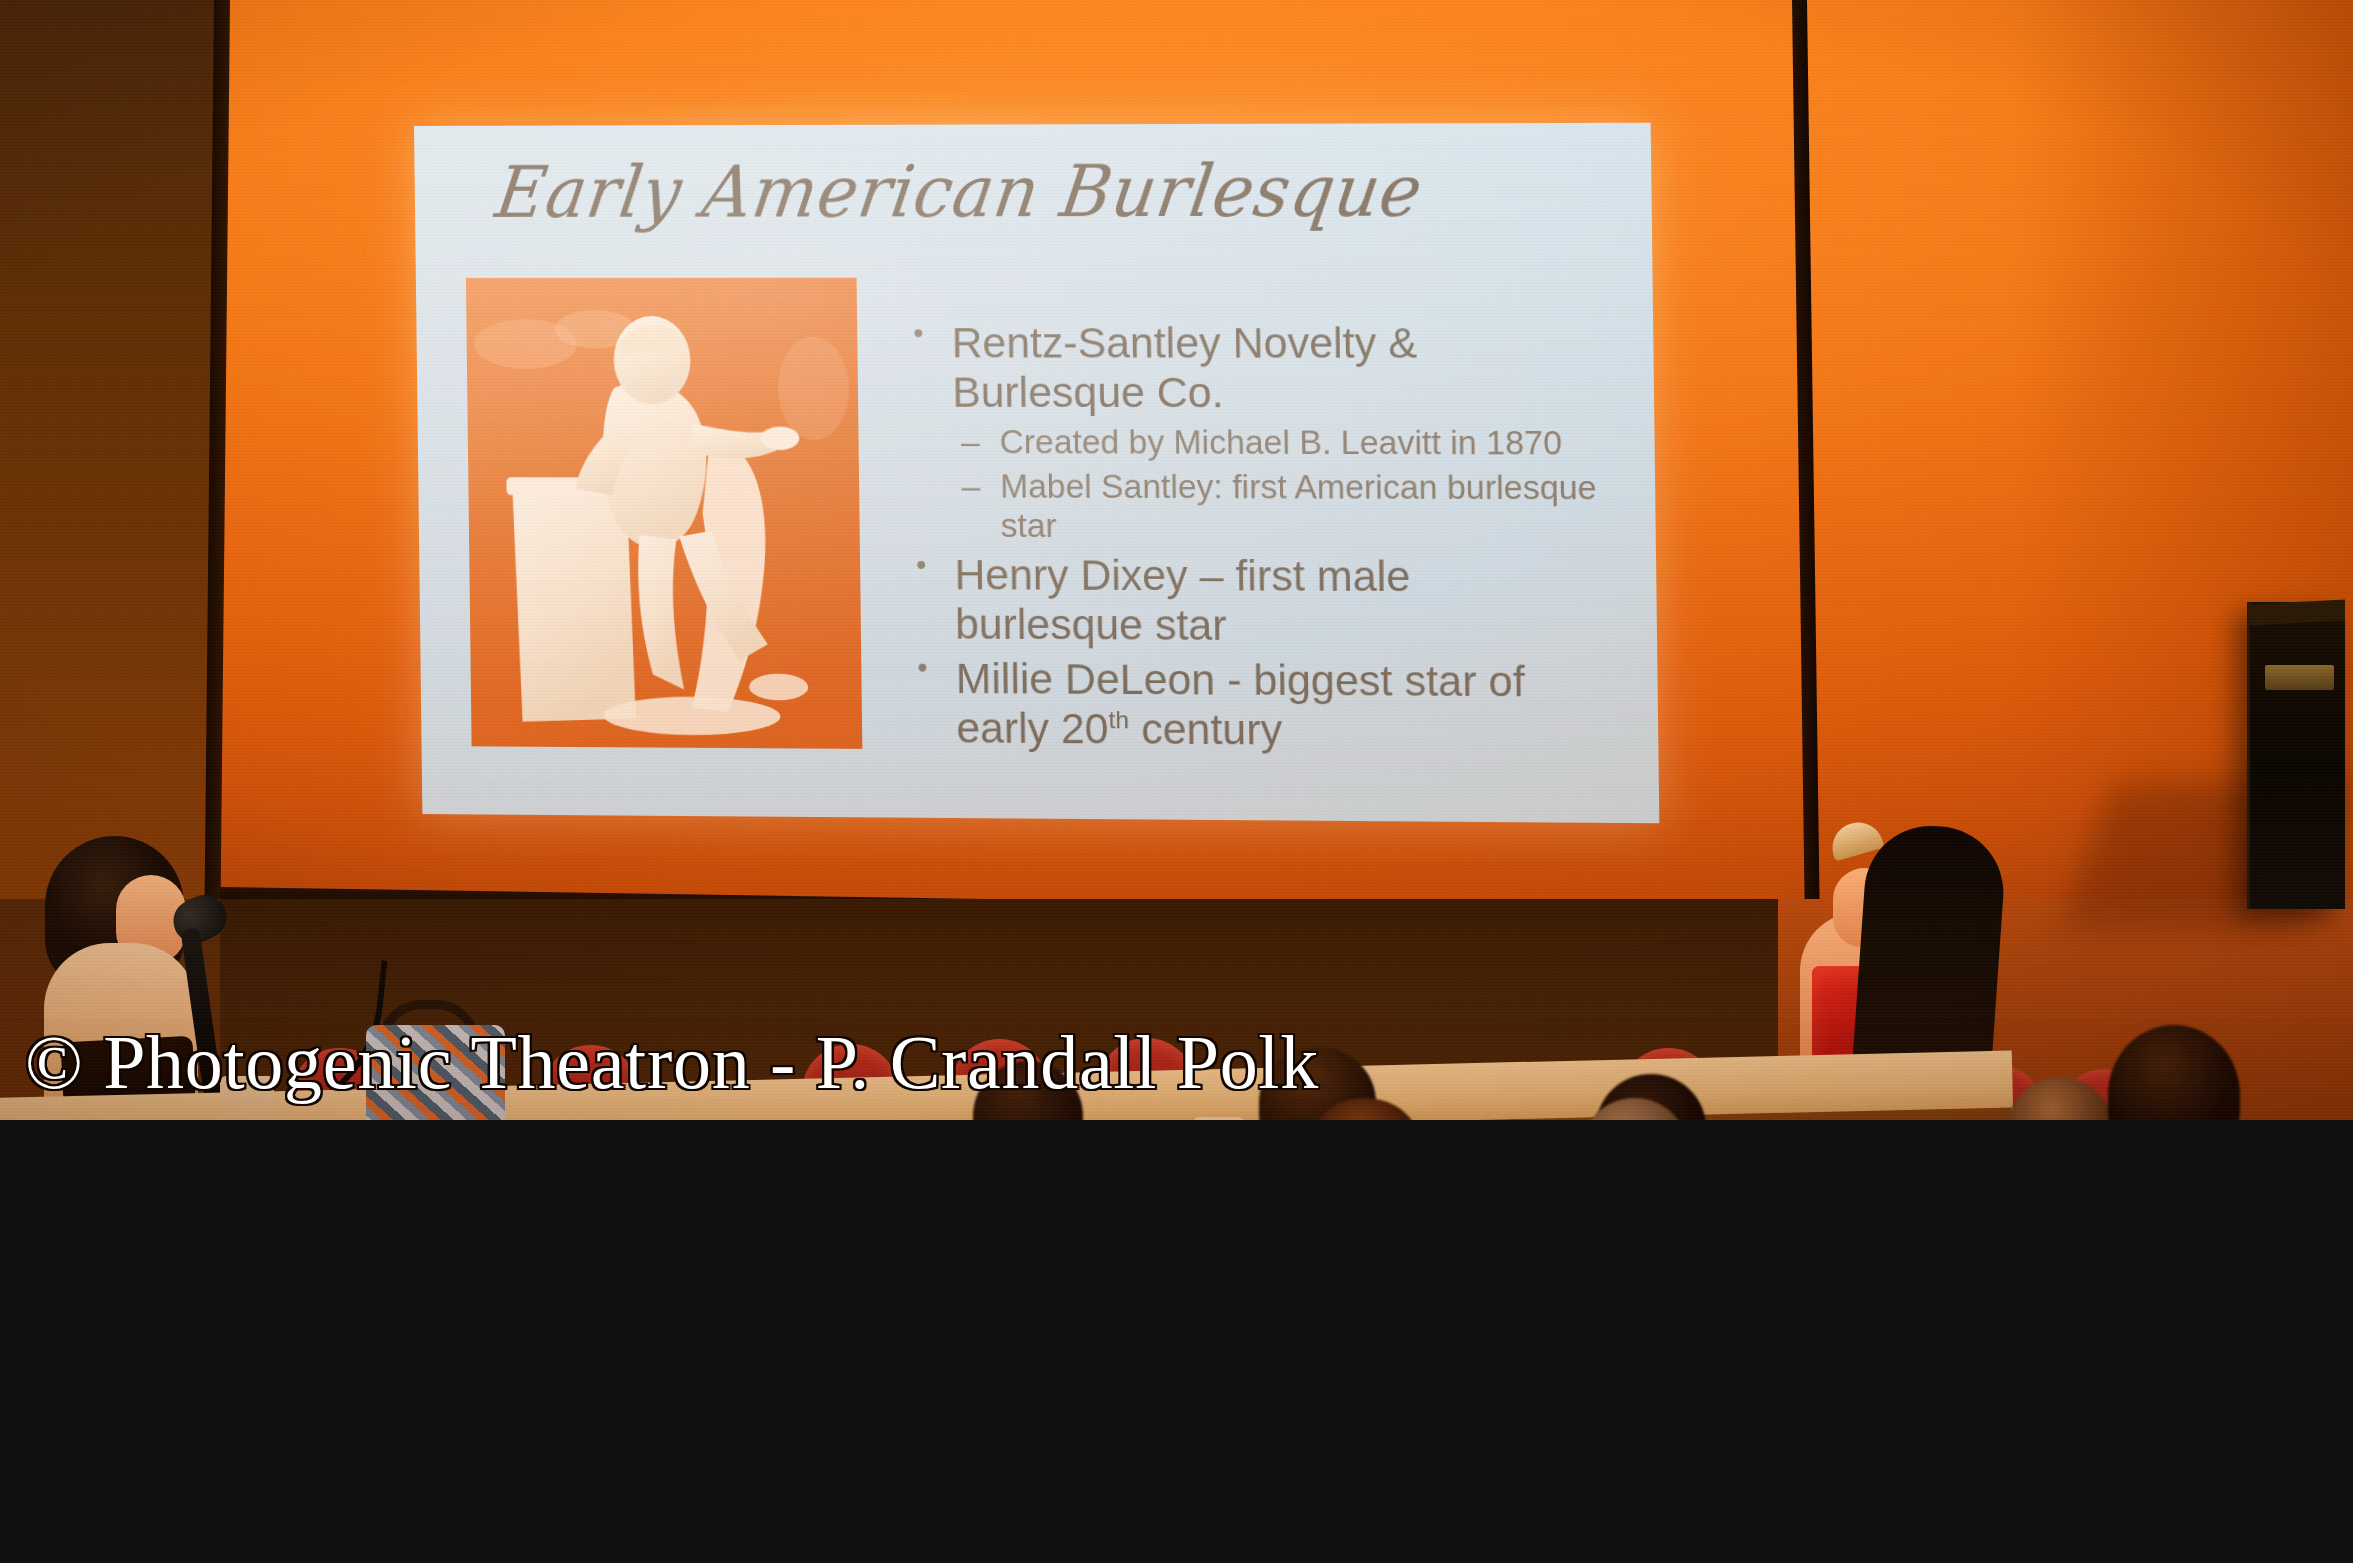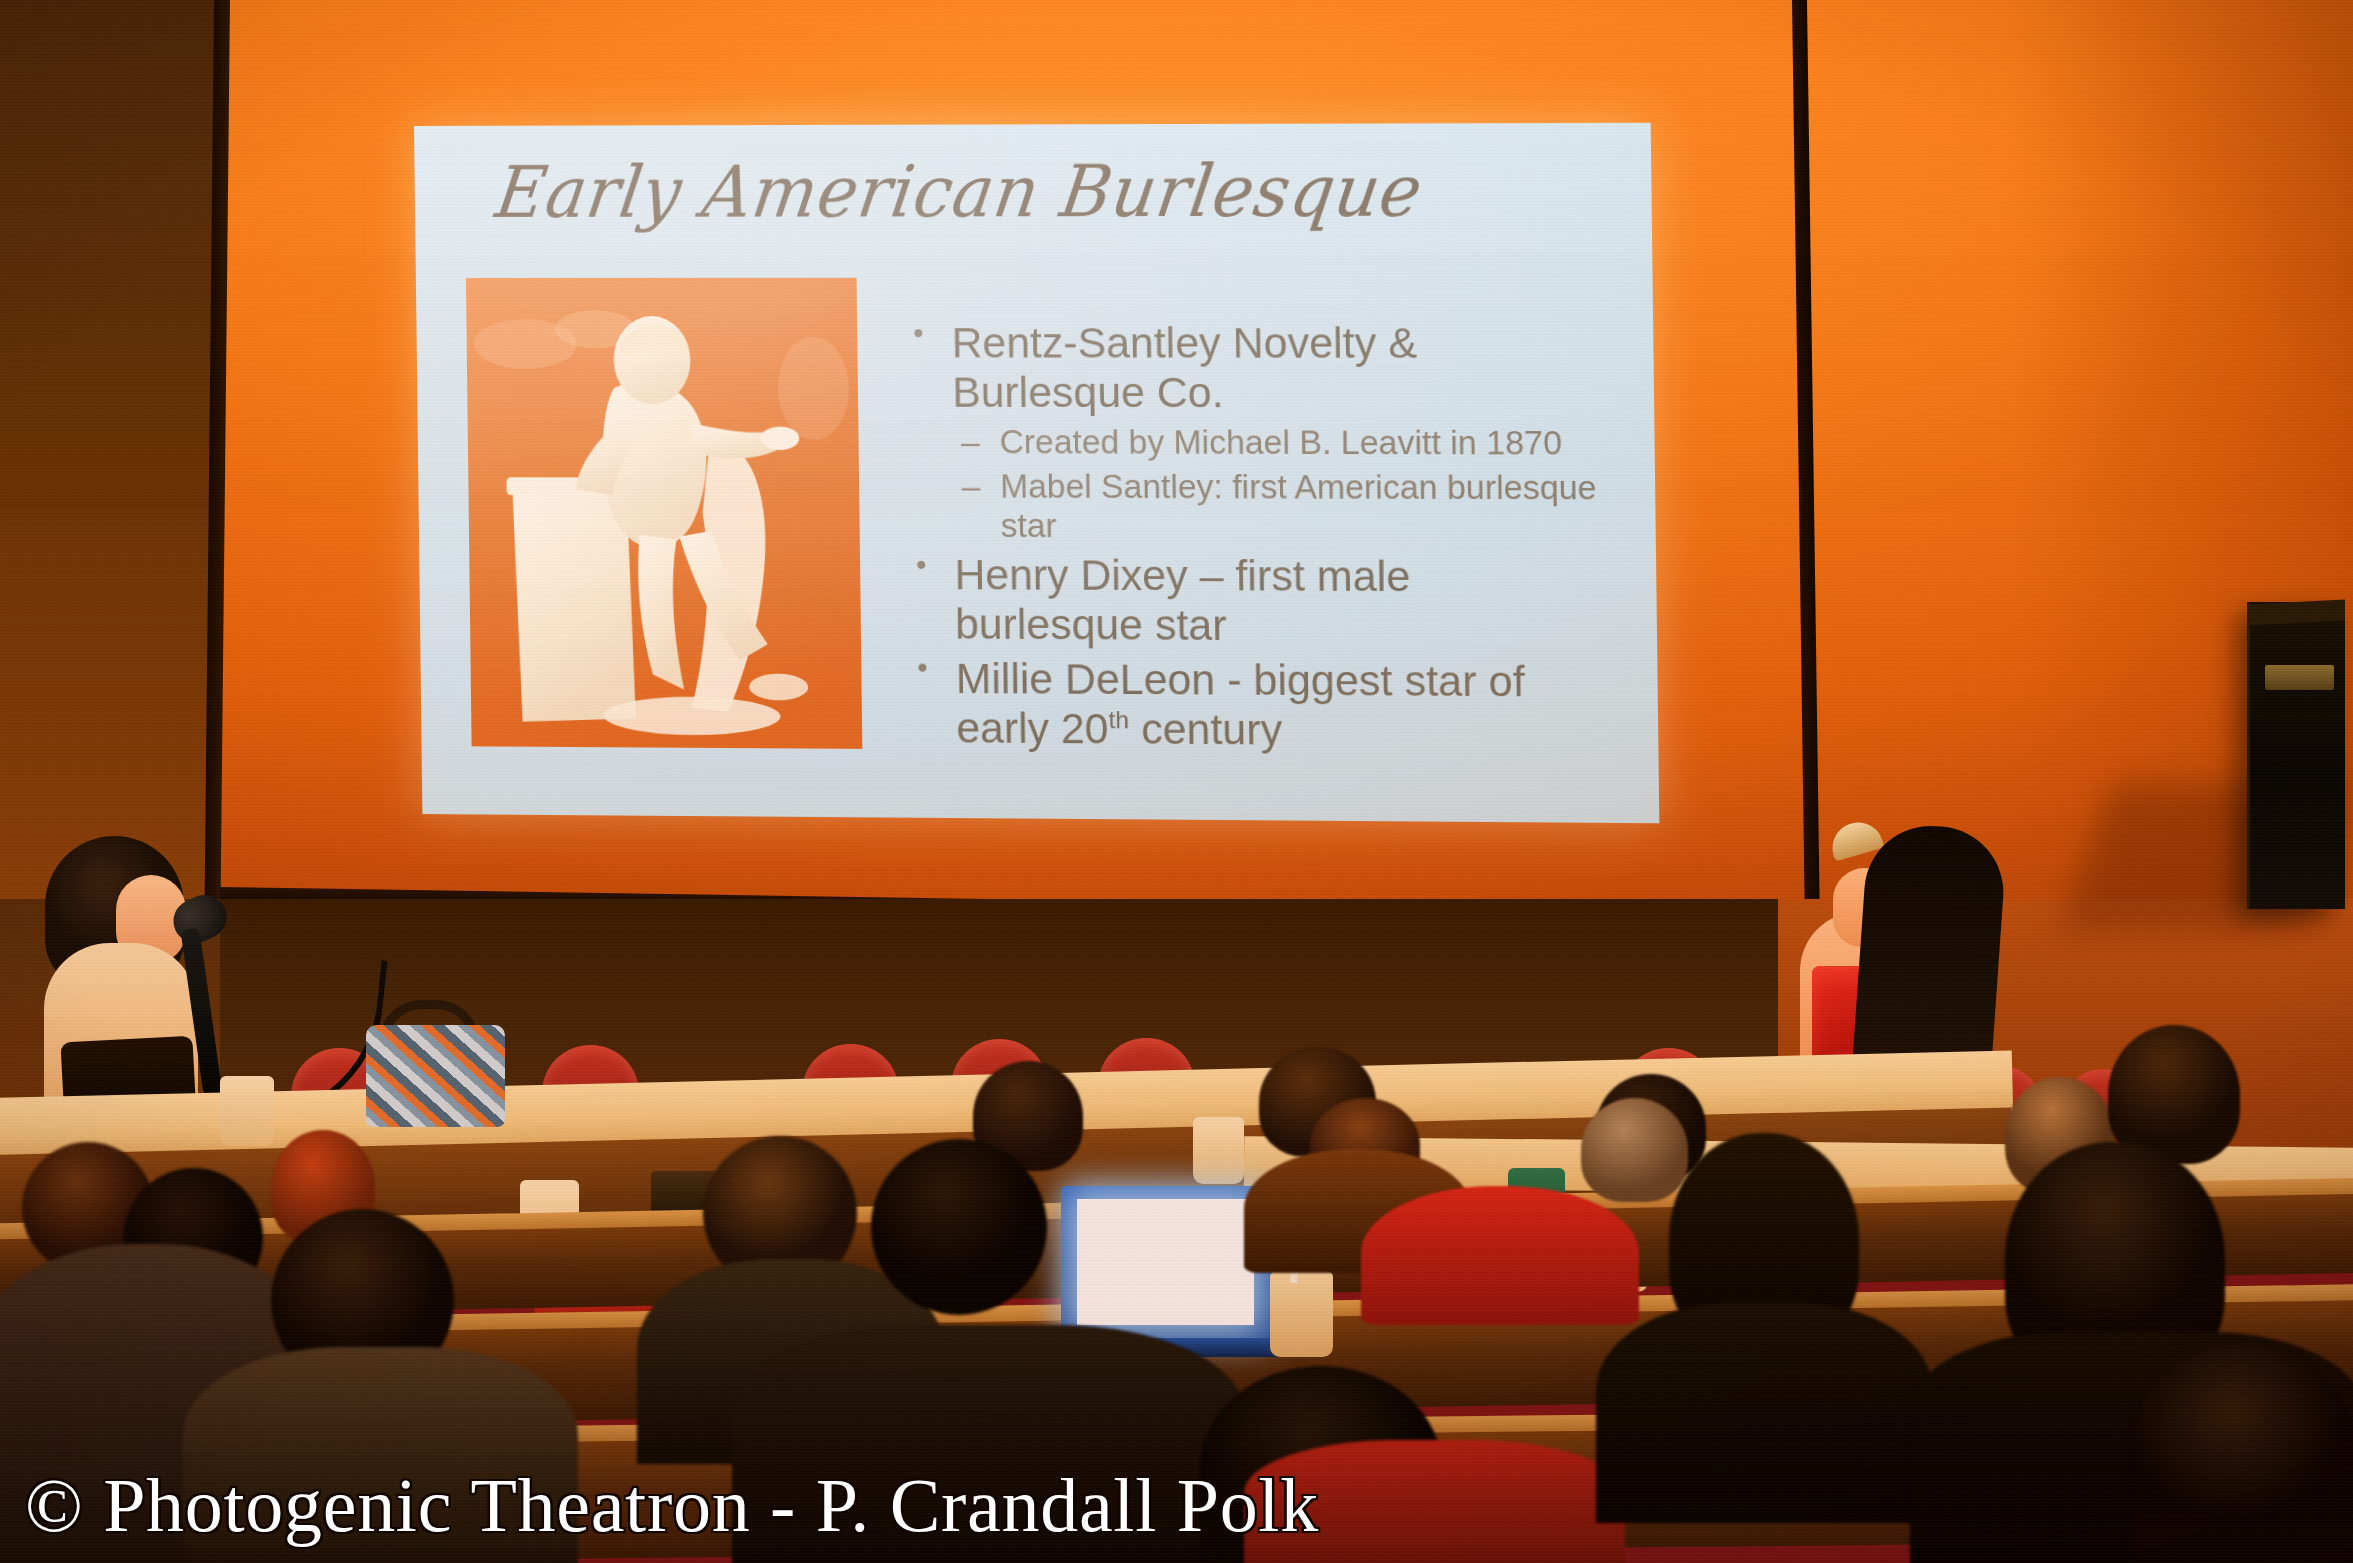--- a/index.html
+++ b/index.html
@@ -6,21 +6,21 @@
   * { margin:0; padding:0; box-sizing:border-box; }
   html,body { background:#111; }
   body {
     font-family:"Liberation Sans", sans-serif;
     display:flex; align-items:flex-start; justify-content:center;
   }
 
   
   #photo{
     position:relative;
-    width:2354px; height:1563px;
+    width:2354px; height:1120px;
     overflow:hidden;
     background:#7f1d1d;
     filter:saturate(1.12) contrast(1.03);
   }
 
   
   .wall-dark-left{
     position:absolute; left:0; top:0; width:220px; height:944px;
     background:linear-gradient(180deg,#4a2a0e 0%,#63360f 45%,#8a4612 100%);
   }

